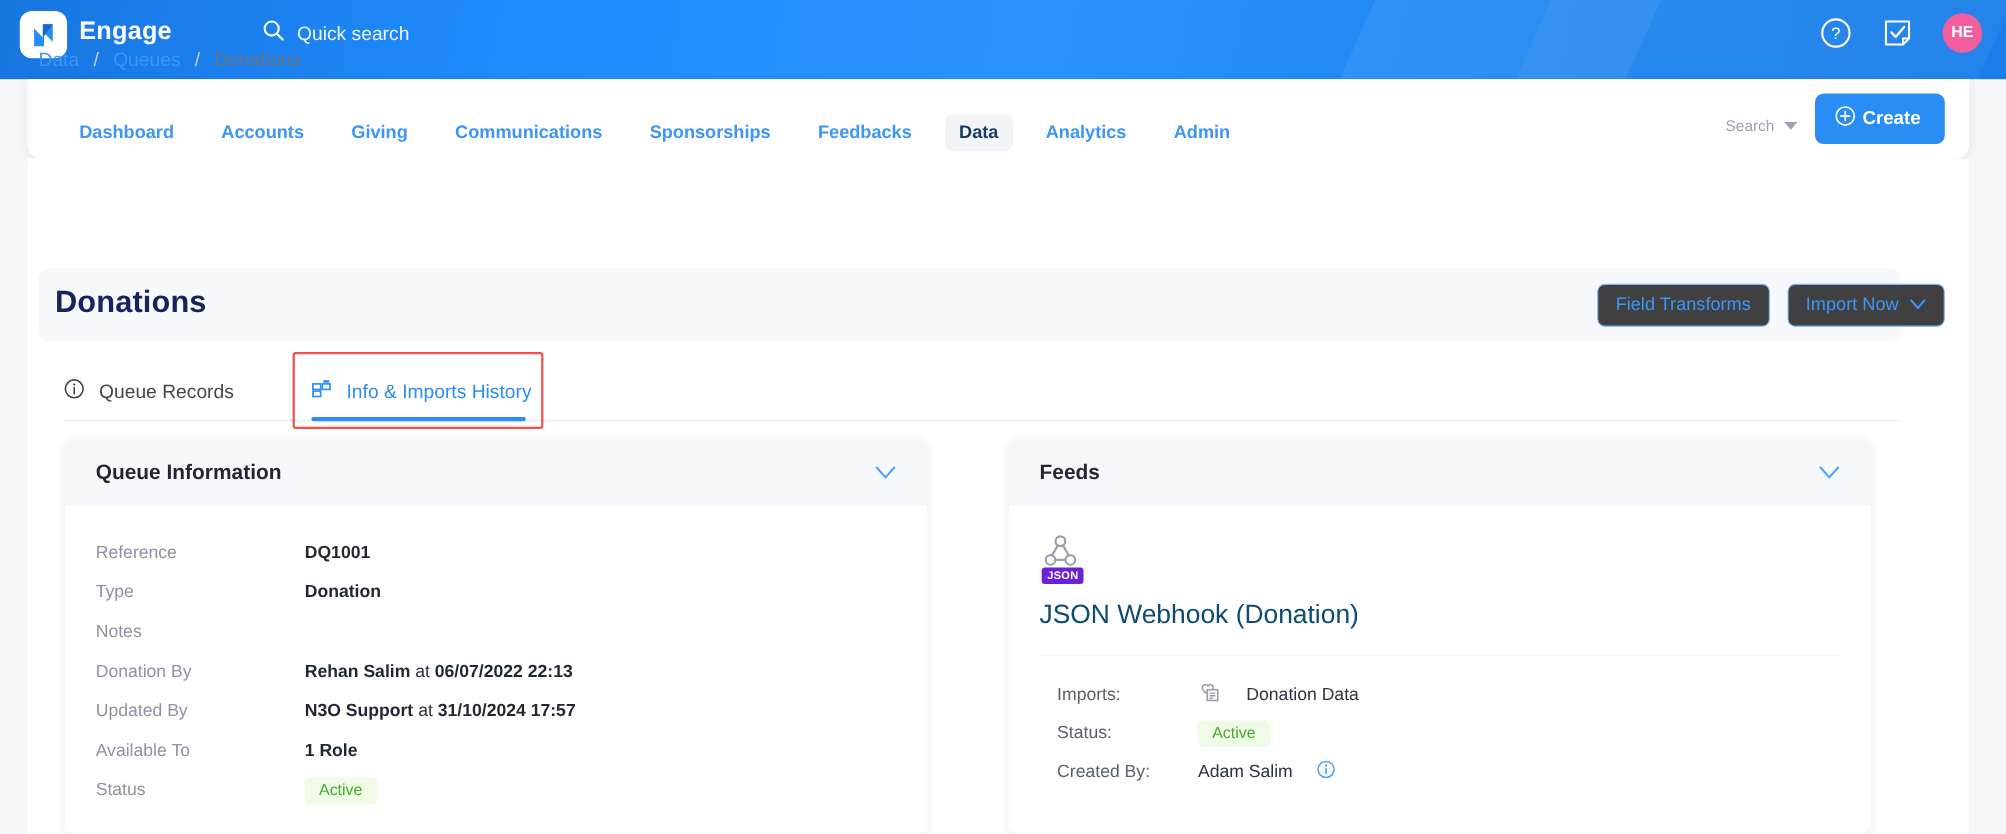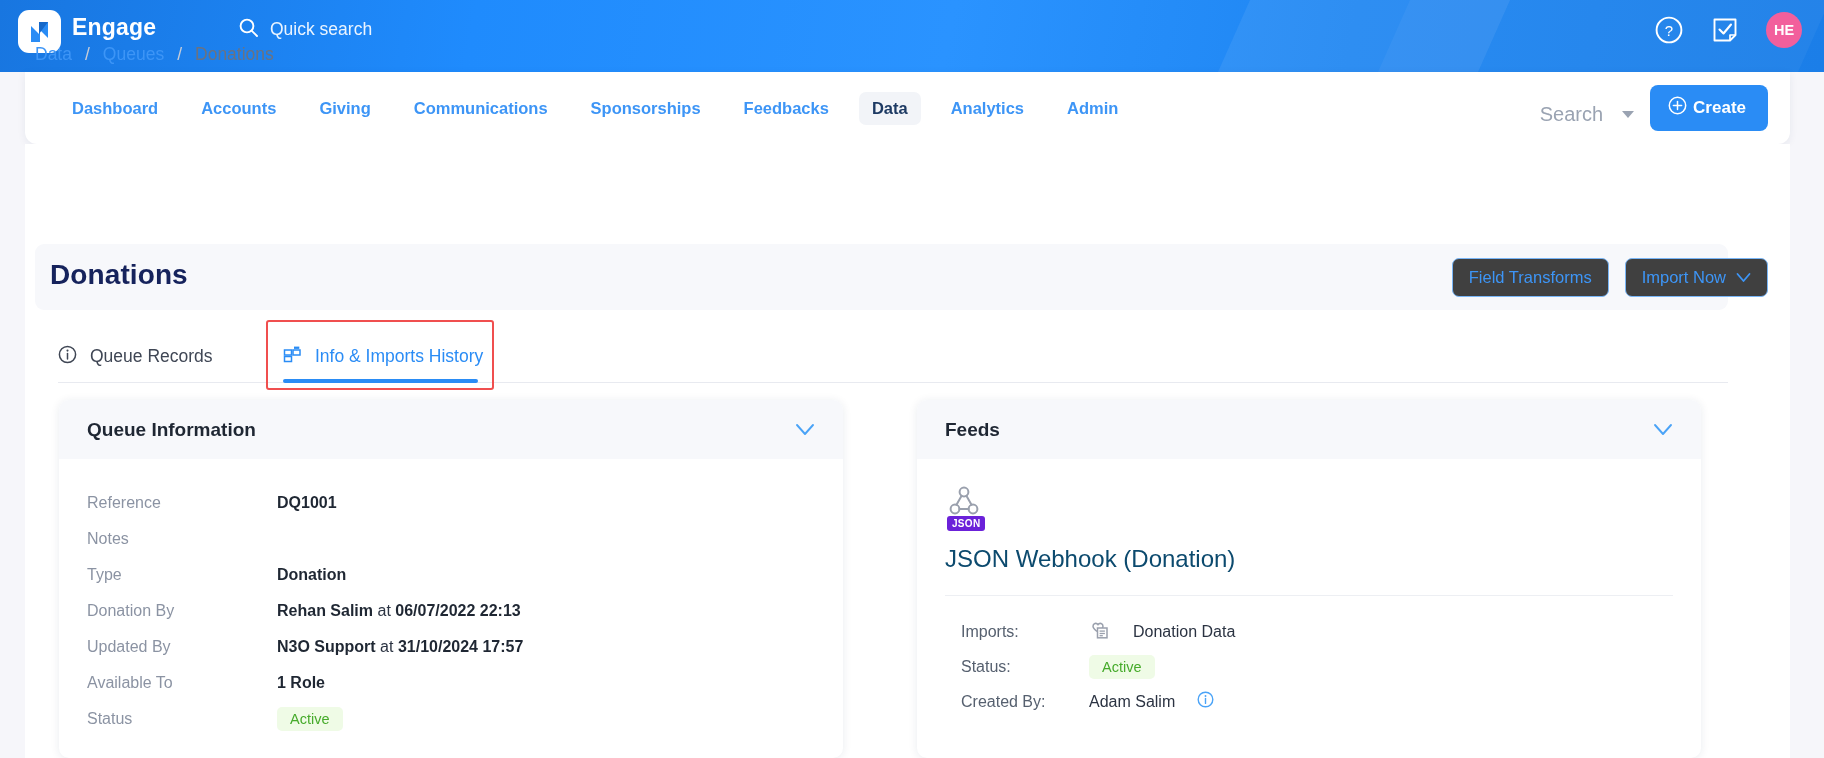--- a/index.html
+++ b/index.html
@@ -48,29 +48,29 @@
     display: flex; align-items: center; justify-content: center; cursor: pointer;
   }
 
   
   .navcard {
     position: absolute; left: 25px; top: 72px; width: 1765px; height: 72px;
     background: #ffffff;
     border-bottom-left-radius: 12px; border-bottom-right-radius: 12px;
     box-shadow: 0 2px 9px rgba(26,40,80,.07);
   }
-  .navlinks { position: absolute; left: 34px; top: 0; height: 72px; display: flex; align-items: center; gap: 0; }
+  .navlinks { position: absolute; left: 34px; top: 12px; height: 72px; display: flex; align-items: center; gap: 0; }
   .navlink {
     font-size: 16.5px; font-weight: 700; color: #3d95f6;
     padding: 7px 13px; border-radius: 7px; margin-right: 17px; cursor: pointer;
     white-space: nowrap;
   }
   .navlink.active { background: #f2f4f8; color: #1d3a63; }
   .nav-right { position: absolute; right: 22px; top: 0; height: 72px; display: flex; align-items: center; gap: 16px; }
-  .search-dd { display: flex; align-items: center; gap: 19px; font-size: 20px; color: #9aa3b2; cursor: pointer; margin-top: 12px; }
+  .search-dd { display: flex; align-items: center; gap: 9px; font-size: 14px; color: #9aa3b2; cursor: pointer; margin-top: 12px; }
   .caret-dn { width: 0; height: 0; border-left: 6px solid transparent; border-right: 6px solid transparent; border-top: 7px solid #9aa3b2; }
   .create-btn {
     display: flex; align-items: center; gap: 6px;
     background: #2a8cf5; color: #fff; border: none; border-radius: 8px;
     font-size: 17px; font-weight: 600; padding: 11px 22px 11px 18px; cursor: pointer;
     font-family: "Liberation Sans", sans-serif;
   }
 
   
   .page { position: absolute; left: 25px; top: 144px; width: 1765px; height: 614px; background: #ffffff; }
@@ -290,26 +290,26 @@
         </svg>
     </span>
   </div>
 
   <div class="kv">
     <div class="kv-row">
       <span class="kv-key">Reference</span>
       <span class="kv-val">DQ1001</span>
     </div>
     <div class="kv-row">
+      <span class="kv-key">Type</span>
+      <span class="kv-val">Donation</span>
+    </div>
+    <div class="kv-row">
       <span class="kv-key">Notes</span>
       <span class="kv-val"></span>
-    </div>
-    <div class="kv-row">
-      <span class="kv-key">Type</span>
-      <span class="kv-val">Donation</span>
     </div>
     <div class="kv-row">
       <span class="kv-key">Donation By</span>
       <span class="kv-val"><span>Rehan Salim</span><span class="lite"> at </span><span>06/07/2022 22:13</span></span>
     </div>
     <div class="kv-row">
       <span class="kv-key">Updated By</span>
       <span class="kv-val"><span>N3O Support</span><span class="lite"> at </span><span>31/10/2024 17:57</span></span>
     </div>
     <div class="kv-row">

